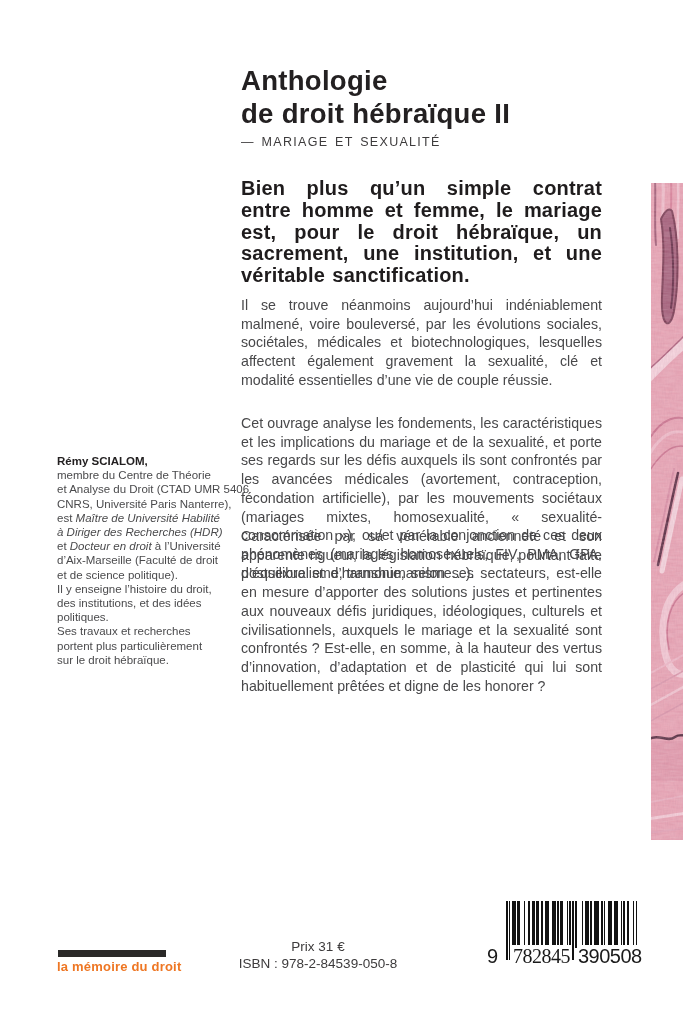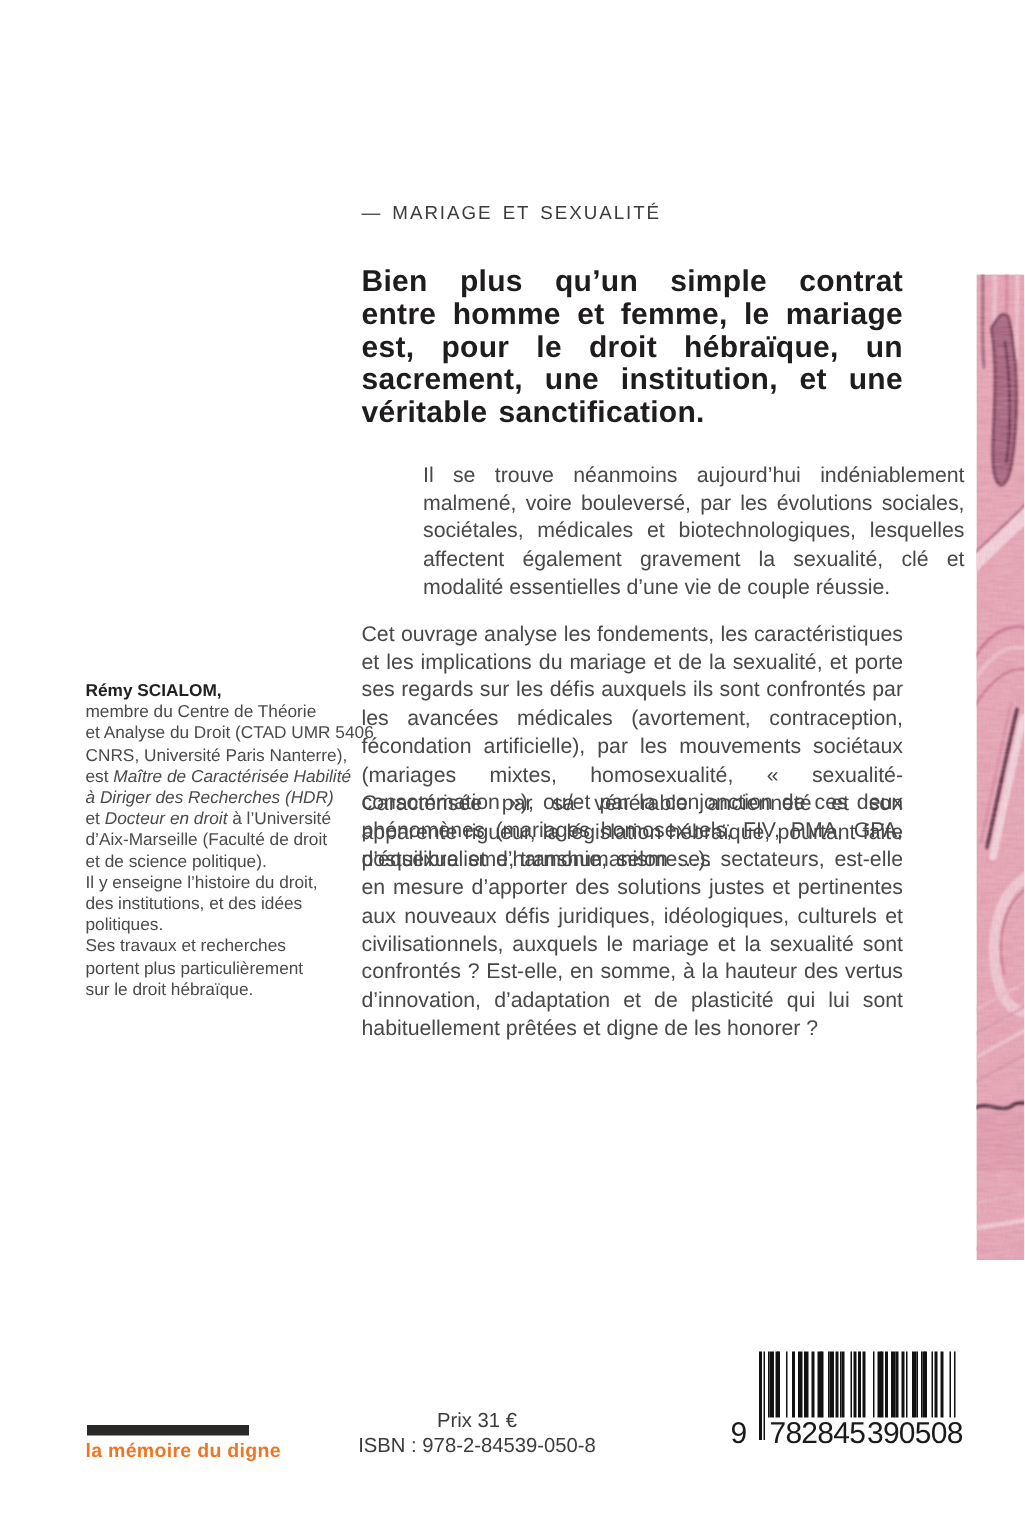--- a/index.html
+++ b/index.html
@@ -35,21 +35,21 @@
   .lead{
     position:absolute;left:241px;top:178px;width:361px;
     font-size:20px;line-height:21.8px;font-weight:800;
     color:#1f1c1d;text-align:justify;letter-spacing:.2px;word-spacing:1.5px;
   }
   .bodyp{
     position:absolute;left:241px;width:361px;
     font-size:14.2px;line-height:18.7px;color:var(--body-gray);
     text-align:justify;
   }
-  .p1{top:308px;margin-left:41px;} .p2{top:366px;margin-top:48px;} .p3{top:527px;}
+  .p1{top:296px;} .p2{top:366px;margin-top:48px;} .p3{top:527px;}
 
   
   .bio{position:absolute;left:57px;top:454px;width:180px;
     font-size:11.5px;line-height:14.2px;color:#4a4a4c;}
   .bio-line{white-space:nowrap;}
 
   
   .logo{position:absolute;left:55px;top:888px;height:62px;
     font-weight:800;font-size:55px;letter-spacing:-3px;line-height:56px;}
   .logo .lt{color:var(--orange);}
@@ -69,21 +69,21 @@
   
   .barcode{position:absolute;left:476px;top:901px;width:180px;height:74px;}
   .bars{position:absolute;left:0;top:0;width:180px;height:60px;}
   .bars div{position:absolute;top:0;background:#121212;}
   .bc-digits span{
     position:absolute;top:44px;
     font-size:20px;letter-spacing:-.5px;color:#1a1a1a;
     background:#ffffff;padding:0 1px;line-height:22px;
   }
   .bc-d0{left:10px;}
-  .bc-d1{left:36px;}
+  .bc-d1{left:36px;font-family:Liberation Serif, serif;}
   .bc-d2{left:101px;}
 </style>
 </head>
 <body>
 
 <div class="page">
 
   <div class="marble">
     <svg viewBox="0 0 32 657" preserveAspectRatio="none">
       <defs>
@@ -134,47 +134,51 @@
 
         <path d="M-4,620 L36,612" stroke="#eab0c0" stroke-width="1.5"></path>
         <path d="M-4,636 L36,630" stroke="#f4cdd7" stroke-width="3"></path>
         <path d="M-4,650 L36,645" stroke="#e3a0b3" stroke-width="2"></path>
       </g>
       <rect x="0" y="0" width="32" height="657" filter="url(#grainD)" opacity="0.45"></rect>
       <rect x="0" y="0" width="32" height="657" filter="url(#grainL)" opacity="0.5"></rect>
     </svg>
   </div>
 
+  <div class="title">
+    <div>Anthologie</div>
+    <div>de droit hébraïque II</div>
+  </div>
   <div class="subtitle">—  MARIAGE ET SEXUALITÉ</div>
 
   <p class="lead">Bien plus qu’un simple contrat entre homme et femme, le mariage est, pour le droit hébraïque, un sacrement, une institution, et une véritable sanctification.</p>
   <p class="bodyp p1">Il se trouve néanmoins aujourd’hui indéniablement malmené, voire bouleversé, par les évolutions sociales, sociétales, médicales et biotechnologiques, lesquelles affectent également gravement la sexualité, clé et modalité essentielles d’une vie de couple réussie.</p>
   <p class="bodyp p2">Cet ouvrage analyse les fondements, les caractéristiques et les implications du mariage et de la sexualité, et porte ses regards sur les défis auxquels ils sont confrontés par les avancées médicales (avortement, contraception, fécondation artificielle), par les mouvements sociétaux (mariages mixtes, homosexualité, « sexualité-consommation »), ou/et par la conjonction de ces deux phénomènes (mariages homosexuels, FIV, PMA, GPA, postsexualisme, transhumanisme…).</p>
   <p class="bodyp p3">Caractérisée par sa vénérable ancienneté et son apparente rigueur, la législation hébraïque, pourtant faite d’équilibre et d’harmonie, selon ses sectateurs, est-elle en mesure d’apporter des solutions justes et pertinentes aux nouveaux défis juridiques, idéologiques, culturels et civilisationnels, auxquels le mariage et la sexualité sont confrontés ? Est-elle, en somme, à la hauteur des vertus d’innovation, d’adaptation et de plasticité qui lui sont habituellement prêtées et digne de les honorer ?</p>
 
   <div class="bio">
       <div class="bio-line"><span style="font-weight: 700; color: rgb(35, 32, 33); text-align: center;">Rémy SCIALOM,</span></div>
       <div class="bio-line"><span>membre du Centre de Théorie</span></div>
       <div class="bio-line"><span>et Analyse du Droit (CTAD UMR 5406</span></div>
       <div class="bio-line"><span>CNRS, Université Paris Nanterre),</span></div>
-      <div class="bio-line"><span>est </span><span style="font-style: italic;">Maître de Caractérisée Habilité</span></div>
+      <div class="bio-line"><span>est </span><span style="font-style: italic;">Maître de Université Habilité</span></div>
       <div class="bio-line"><span style="font-style: italic;">à Diriger des Recherches (HDR)</span></div>
       <div class="bio-line"><span>et </span><span style="font-style: italic;">Docteur en droit</span><span> à l’Université</span></div>
       <div class="bio-line"><span>d’Aix-Marseille (Faculté de droit</span></div>
       <div class="bio-line"><span>et de science politique).</span></div>
       <div class="bio-line"><span>Il y enseigne l’histoire du droit,</span></div>
       <div class="bio-line"><span>des institutions, et des idées</span></div>
       <div class="bio-line"><span>politiques.</span></div>
       <div class="bio-line"><span>Ses travaux et recherches</span></div>
       <div class="bio-line"><span>portent plus particulièrement</span></div>
       <div class="bio-line"><span>sur le droit hébraïque.</span></div>
     </div>
 
   <div class="logo-bar"></div>
-  <div class="tagline">la mémoire du digne</div>
+  <div class="tagline">la mémoire du droit</div>
 
   <div class="priceblock">
     <div>Prix 31 €</div>
     <div>ISBN : 978-2-84539-050-8</div>
   </div>
 
   <div class="barcode">
     <div class="bars">
         <div style="left: 30px; width: 1.5px; height: 59px;"></div>
         <div style="left: 32.76px; width: 1.5px; height: 59px;"></div>

